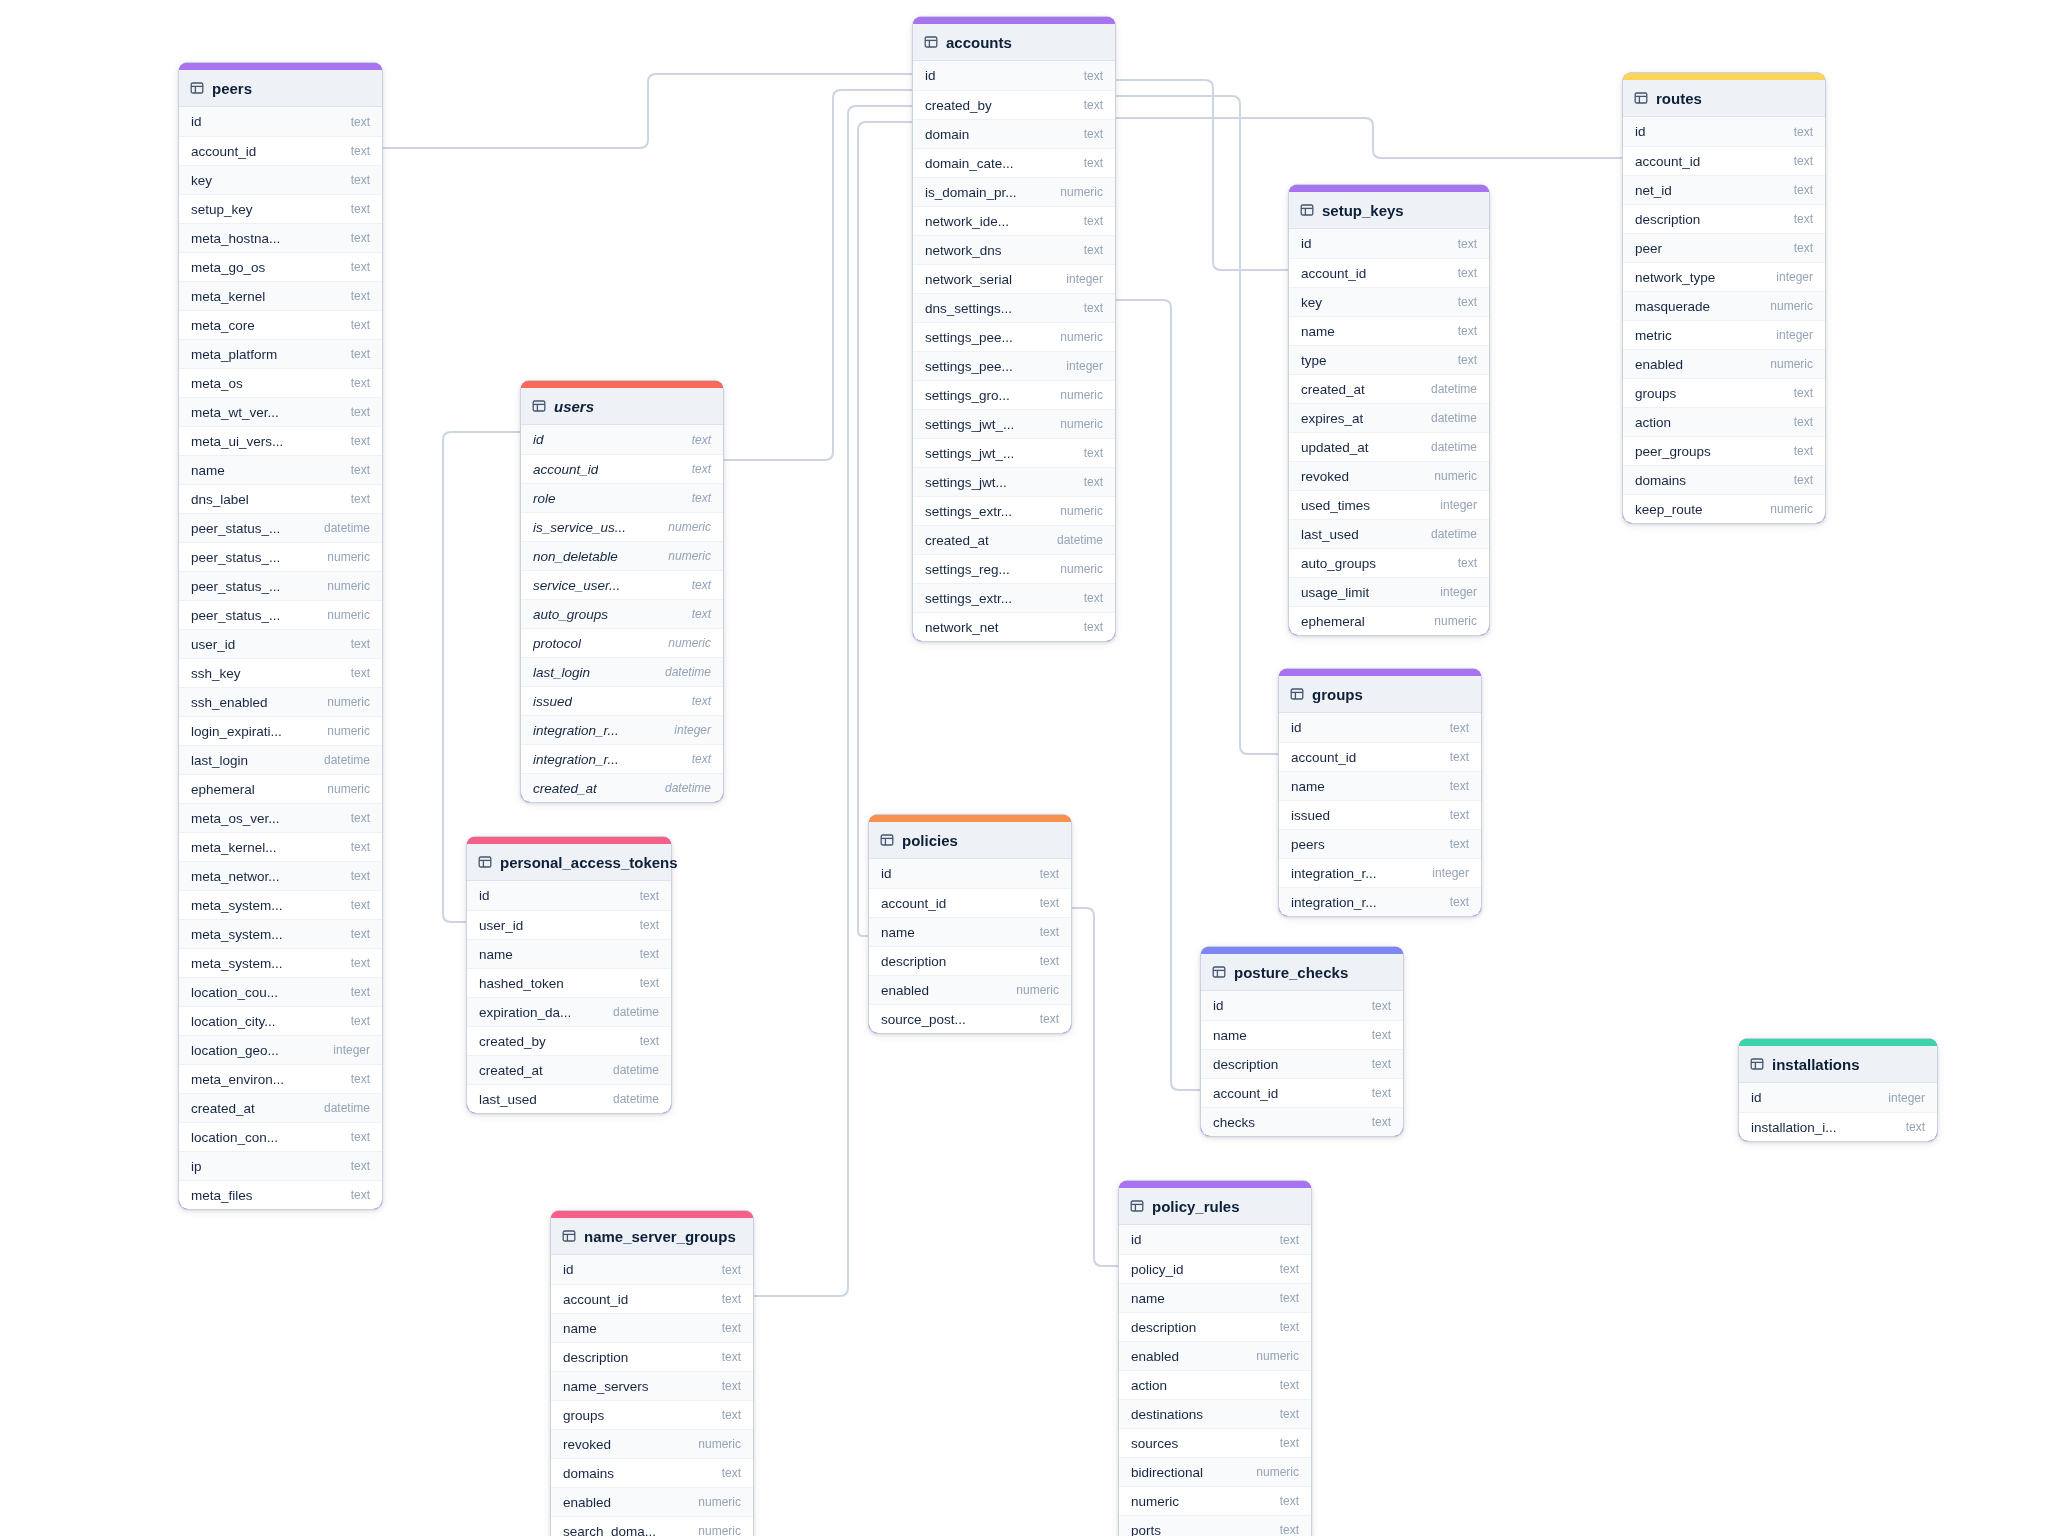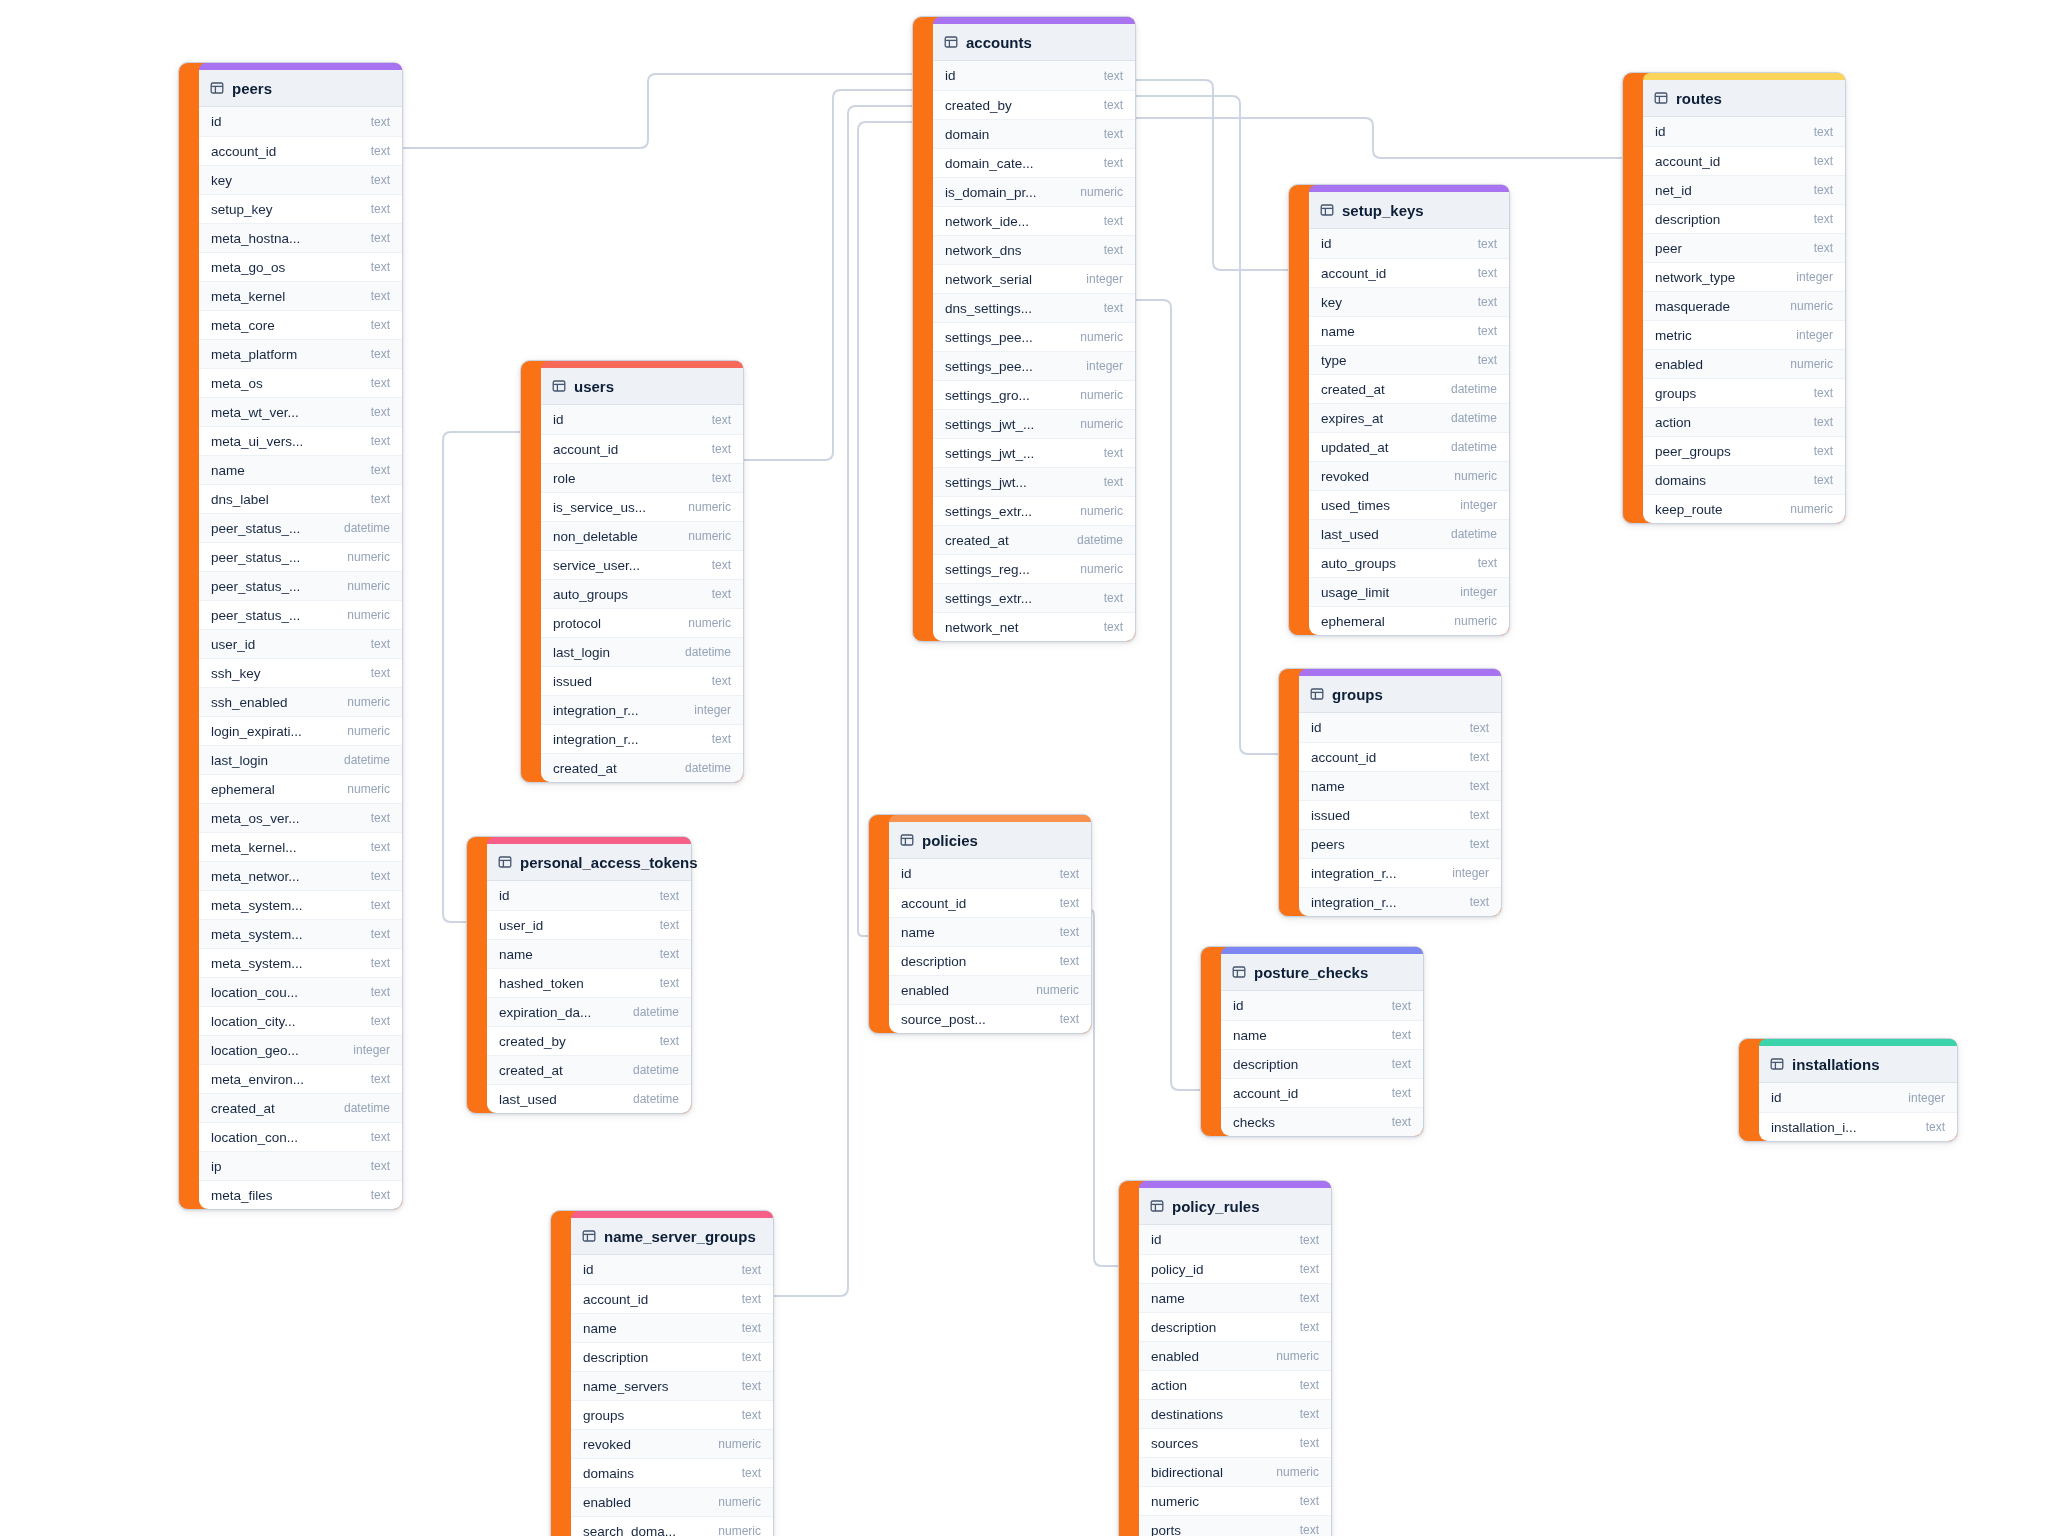--- a/index.html
+++ b/index.html
@@ -3,24 +3,23 @@
 <meta charset="utf-8">
 <style>
   html,body{margin:0;padding:0}
   body{
     width:2048px;height:1536px;position:relative;overflow:hidden;
     background:#ffffff;
     font-family:"Liberation Sans",sans-serif;
   }
   #wires{position:absolute;left:0;top:0;z-index:0}
   .tbl{
-    position:absolute;z-index:1;background:#f97316;
+    position:absolute;z-index:1;background:#6d28d9;
     border:1px solid #c9d2de;border-radius:10px;
     box-shadow:0 1px 3px rgba(22,34,60,.12),0 2px 10px rgba(22,34,60,.07);
-    padding-left:20px;
   }
   .bar{height:7px;border-radius:9px 9px 0 0}
   .hdr{
     display:flex;align-items:center;gap:8px;height:36px;padding:0 11px;
     background:#eef2f7;border-bottom:1px solid #dde3eb;
     font-weight:bold;font-size:15px;color:#0e1f38;white-space:nowrap;
   }
   .hdr svg{flex:0 0 auto}
   .rows{border-radius:0 0 9px 9px;overflow:hidden}
   .row{
@@ -209,21 +208,21 @@
         <div class="row">
           <span class="fname">ip</span>
           <span class="ftype">text</span>
         </div>
         <div class="row">
           <span class="fname">meta_files</span>
           <span class="ftype">text</span>
         </div>
       </div>
     </div>
-    <div class="tbl" style="left: 520px; top: 360px; width: 202px;">
+    <div class="tbl" style="left: 520px; top: 380px; width: 202px; font-style: italic;">
       <div class="bar" style="background: rgb(248, 105, 90);"></div>
       <div class="hdr">
         <svg width="14" height="14" viewBox="0 0 14 14">
           <rect x="1.2" y="2" width="11.6" height="10" rx="1.6" fill="none" stroke="#46566e" stroke-width="1.3"></rect>
           <line x1="1.2" y1="5.4" x2="12.8" y2="5.4" stroke="#46566e" stroke-width="1.3"></line>
           <line x1="5.4" y1="5.4" x2="5.4" y2="12" stroke="#46566e" stroke-width="1.3"></line>
         </svg>
         <span>users</span>
       </div>
       <div class="rows">

